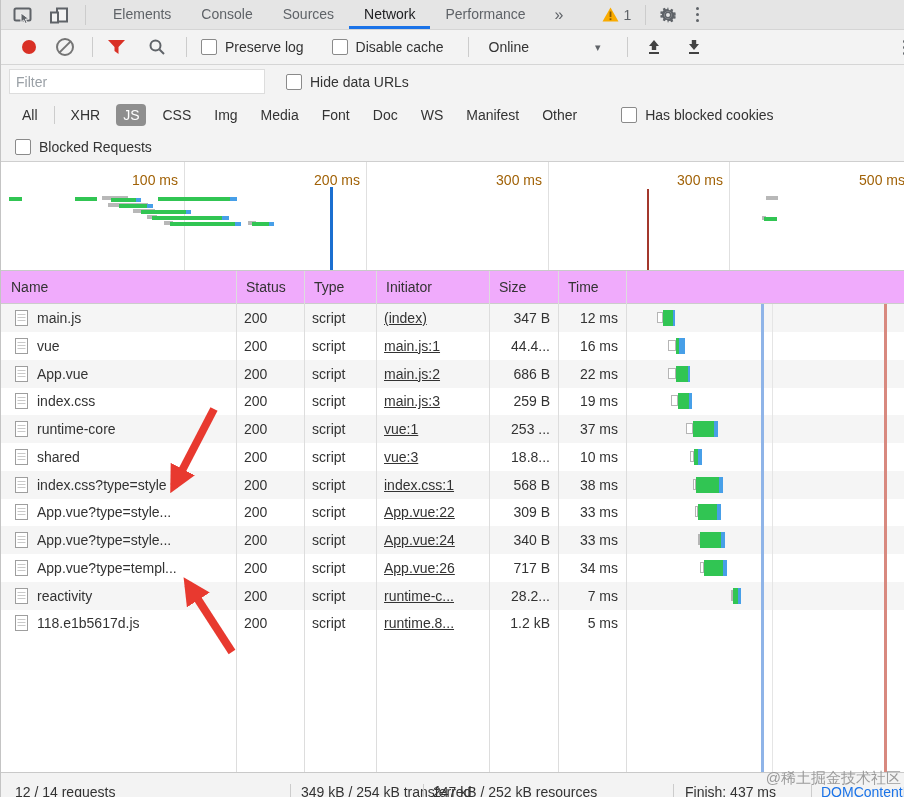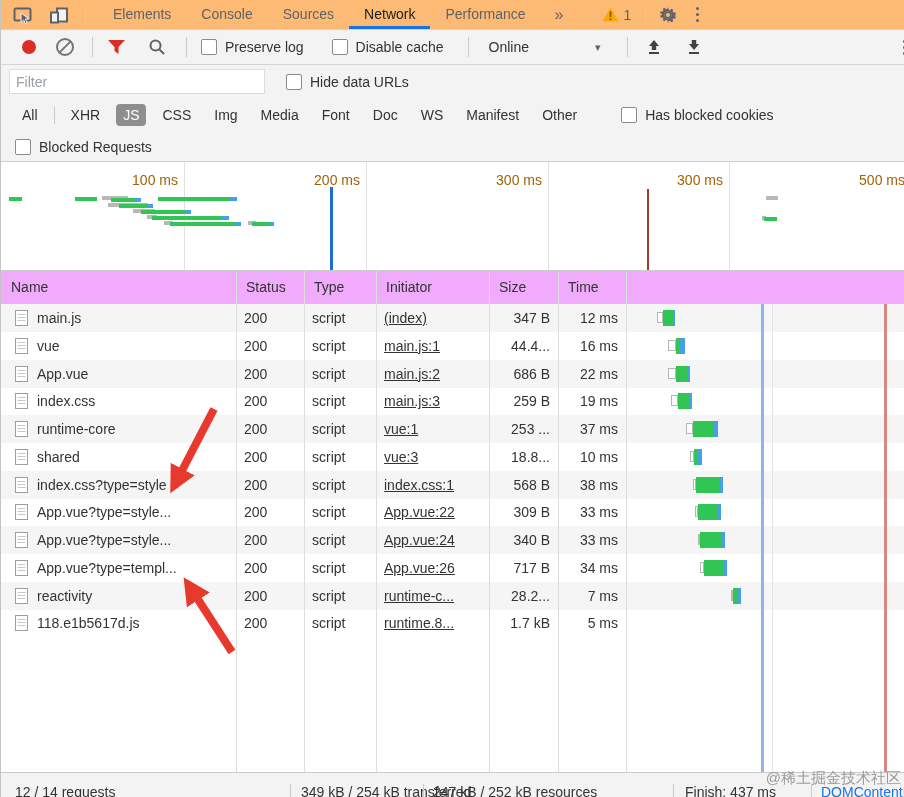--- a/index.html
+++ b/index.html
@@ -1,20 +1,20 @@
 <!DOCTYPE html>
 <html><head>
 <meta charset="utf-8">
 <style>
   html,body{margin:0;padding:0;background:#fff;}
   .screen{position:relative;width:904px;height:797px;overflow:hidden;background:#fff;
     font-family:"Liberation Sans",sans-serif;color:#333;border-left:1px solid #c4c4c4;box-sizing:border-box;}
   .vdiv{width:1px;height:20px;background:#ccc;}
   
-  .tabbar{position:absolute;left:0;top:0;width:904px;height:30px;background:#fdba74;
+  .tabbar{position:absolute;left:0;top:0;width:904px;height:30px;background:#e5e5e5;
     border-bottom:1px solid #d5d5d5;display:flex;align-items:center;box-sizing:border-box;}
   .tab{padding:0 15px;height:29px;line-height:29px;font-size:14px;color:#5f6368;cursor:default;}
   .tab.active{color:#202124;box-shadow:inset 0 -3px 0 #1a73e8;}
   .chev{font-size:16px;color:#5f6368;margin-left:14px;}
   .warnwrap{display:flex;align-items:center;margin-left:38px;gap:5px;font-size:14px;color:#5f6368;}
   .kebab{display:flex;flex-direction:column;gap:3px;padding:4px;}
   .kebab i{width:3px;height:3px;border-radius:50%;background:#5f6368;}
   
   .toolbar{position:absolute;left:0;top:30px;width:904px;height:35px;background:#f3f3f3;
     border-bottom:1px solid #d5d5d5;display:flex;align-items:center;box-sizing:border-box;font-size:14px;}
@@ -445,21 +445,21 @@
           <span class="docicon"><svg width="13" height="16" viewBox="0 0 13 16">
               <rect x="0.5" y="0.5" width="12" height="15" fill="#fff" stroke="#9e9e9e"></rect>
               <line x1="2.5" y1="4.5" x2="10.5" y2="4.5" stroke="#c9c9c9"></line>
               <line x1="2.5" y1="7.5" x2="10.5" y2="7.5" stroke="#c9c9c9"></line>
               <line x1="2.5" y1="10.5" x2="10.5" y2="10.5" stroke="#c9c9c9"></line>
             </svg></span>
           <div class="cell " style="left: 36px; width: 195px;">118.e1b5617d.js</div>
           <div class="cell " style="left: 243px; width: 58px;">200</div>
           <div class="cell " style="left: 311px; width: 62px;">script</div>
           <div class="cell link" style="left: 383px; width: 103px;">runtime.8...</div>
-          <div class="cell num" style="left: 488px; width: 61px;">1.7 kB</div>
+          <div class="cell num" style="left: 488px; width: 61px;">1.2 kB</div>
           <div class="cell num" style="left: 557px; width: 60px;">5 ms</div>
         </div>
       </div>
   <div class="colsep" style="left: 235px;"></div>
       <div class="colsep" style="left: 303px;"></div>
       <div class="colsep" style="left: 375px;"></div>
       <div class="colsep" style="left: 488px;"></div>
       <div class="colsep" style="left: 557px;"></div>
       <div class="colsep" style="left: 625px;"></div>
       <div class="wfline" style="left: 760px; width: 3px; background: rgb(143, 180, 232);"></div>

